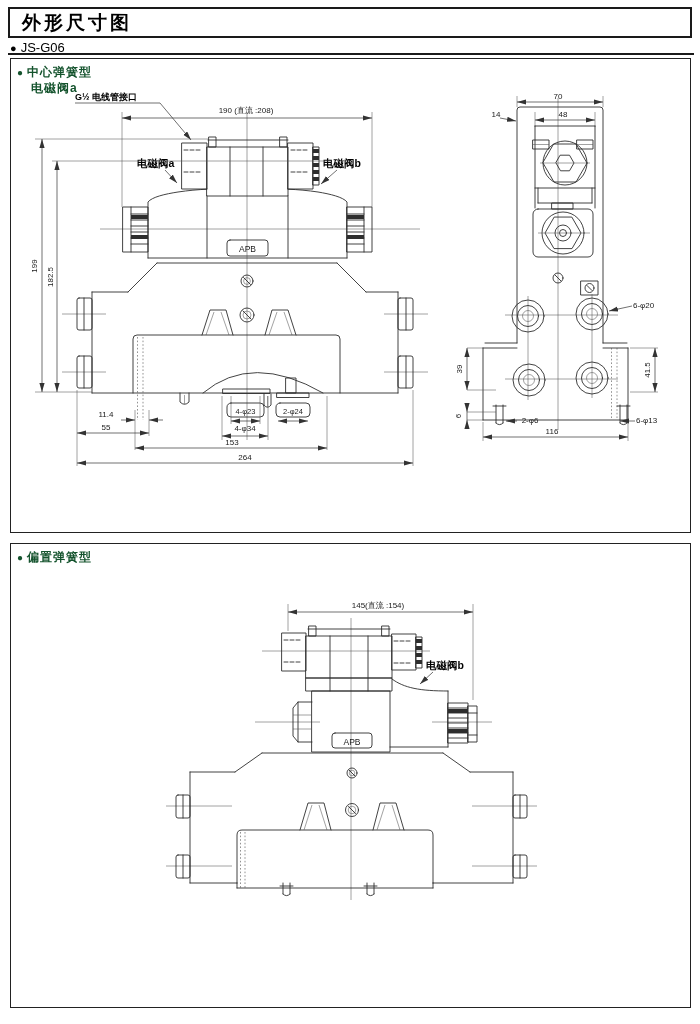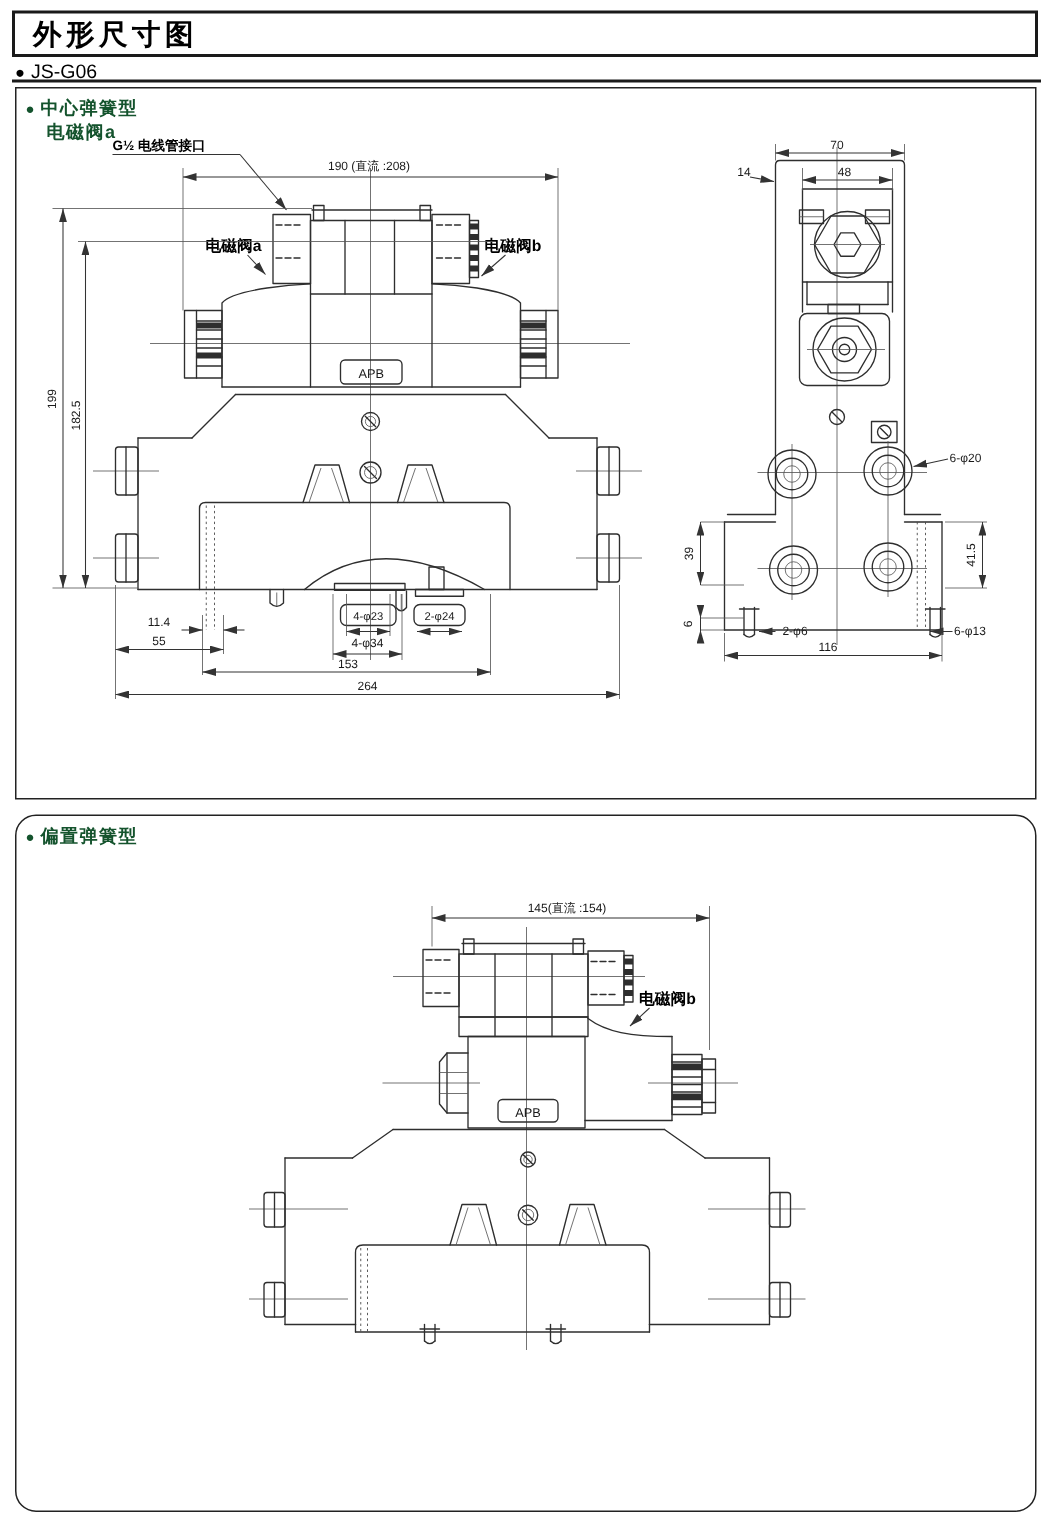--- a/index.html
+++ b/index.html
@@ -6,21 +6,21 @@
   .page{position:relative;width:700px;height:1024px;background:#ffffff;overflow:hidden;
         font-family:"Liberation Sans",sans-serif;color:#111;padding-left:36px;}
   .title-box{position:absolute;left:8px;top:7px;width:684px;height:31px;border:2px solid #1a1a1a;
              box-sizing:border-box;display:flex;align-items:center;padding-left:12px;}
   .title-box .t{font-size:19px;font-weight:bold;letter-spacing:3px;color:#000;}
   .model-row{position:absolute;left:10px;top:40px;font-size:13px;font-weight:normal;color:#000;}
   .model-row .b{font-size:11px;margin-right:4px;}
   .rule{position:absolute;left:8px;top:53px;width:686px;height:2px;background:#1a1a1a;}
   .sec-box{position:absolute;left:10px;width:681px;border:1.2px solid #222;box-sizing:border-box;background:#fff;}
   .box1{top:58px;height:475px;}
-  .box2{top:543px;height:465px;border-radius:14px;}
+  .box2{top:543px;height:465px;}
   .sec-title{position:absolute;font-size:12px;font-weight:bold;color:#14532d;letter-spacing:1px;}
   .st1{left:6px;top:5px;}
   .st2{left:20px;top:21px;}
   .sec-title .b{font-size:10px;margin-right:3px;}
   svg.art{position:absolute;left:0;top:0;}
   .ln{stroke:#2e2e2e;stroke-width:.9;fill:none;stroke-linejoin:round;stroke-linecap:round;}
   .lt{stroke:#555;stroke-width:.55;fill:none;}
   .dim{stroke:#333;stroke-width:.7;fill:none;}
   .dot{stroke:#4a4a4a;stroke-width:.6;fill:none;stroke-dasharray:1.6 2;}
   .bf{fill:#2e2e2e;stroke:none;}

